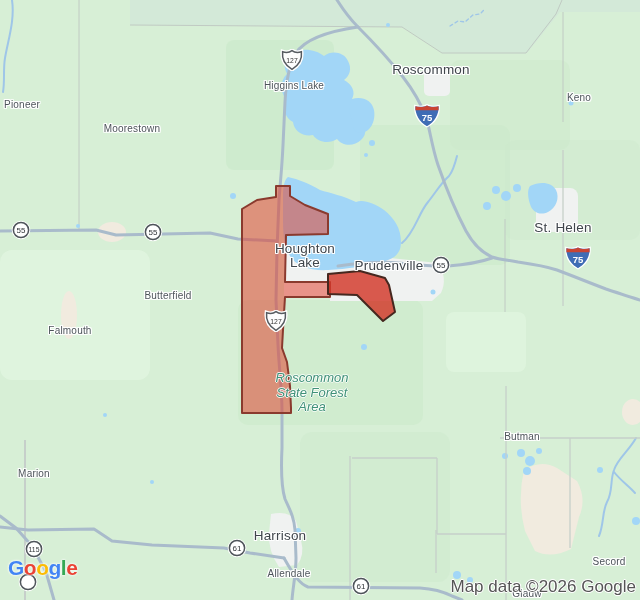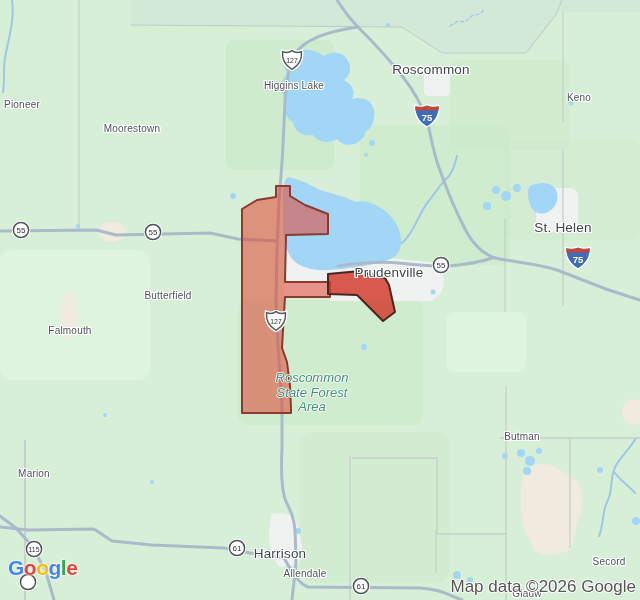--- a/index.html
+++ b/index.html
@@ -139,27 +139,29 @@
     <polygon points="328,274 360,271 385,278 389,285 395,312 383,321 357,295 328,294" fill="var(--region2-fill)" stroke="var(--region2-stroke)" stroke-width="2" stroke-linejoin="round"></polygon>
   </svg>
 
   <div id="labels-layer">
       <div class="town-label" style="left: 22px; top: 104px;">Pioneer</div>
       <div class="town-label" style="left: 132px; top: 104px; margin-top: 24px;">Moorestown</div>
       <div class="town-label" style="left: 294px; top: 85px;">Higgins Lake</div>
       <div class="town-label city" style="left: 431px; top: 70px;">Roscommon</div>
       <div class="town-label" style="left: 563px; top: 97px; padding-left: 32px;">Keno</div>
       <div class="town-label city" style="left: 563px; top: 208px; margin-top: 20px;">St. Helen</div>
-      <div class="town-label city" style="left: 389px; top: 273px;">Prudenville</div>
+      <div class="town-label city" style="left: 305px; top: 256px;">Houghton
+Lake</div>
+      <div class="town-label city" style="left: 389px; top: 266px;">Prudenville</div>
       <div class="town-label" style="left: 168px; top: 295px;">Butterfield</div>
       <div class="town-label" style="left: 70px; top: 330px;">Falmouth</div>
       <div class="town-label" style="left: 522px; top: 436px;">Butman</div>
       <div class="town-label" style="left: 27px; top: 473px; padding-left: 14px;">Marion</div>
-      <div class="town-label city" style="left: 280px; top: 554px;">Harrison</div>
-      <div class="town-label" style="left: 289px; top: 573px; margin-left: 16px;">Allendale</div>
+      <div class="town-label city" style="left: 280px; top: 536px;">Harrison</div>
+      <div class="town-label" style="left: 289px; top: 573px;">Allendale</div>
       <div class="town-label" style="left: 609px; top: 561px;">Secord</div>
       <div class="town-label" style="left: 527px; top: 593px; text-align: center;">Gladw</div>
     </div>
 
   <div class="forest-label" id="forest-label" style="left: 312px; top: 393px;">Roscommon
 State Forest
 Area</div>
 
   <div id="shields-layer">
       <div class="shield" style="left: 292px; top: 62px;"><svg width="24" height="22" viewBox="0 0 24 22">

